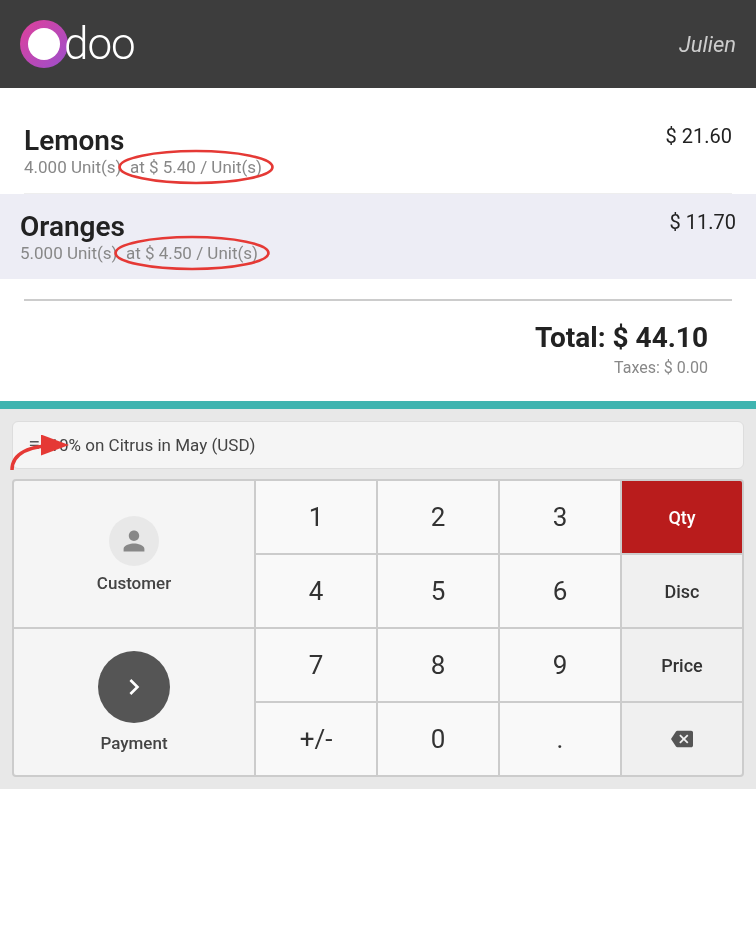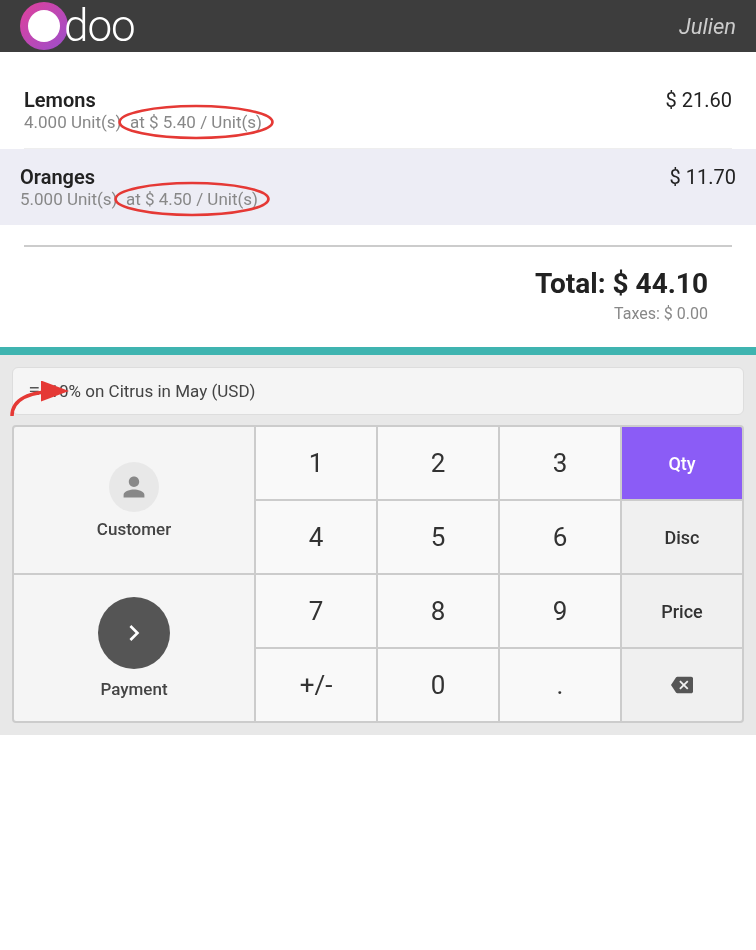--- a/index.html
+++ b/index.html
@@ -11,21 +11,21 @@
       overflow-x: hidden;
     }
 
     
     .header {
       background: #3d3d3d;
       display: flex;
       align-items: center;
       justify-content: space-between;
       padding: 12px 20px;
-      height: 52px;
+      height: 88px;
     }
     .odoo-logo {
       display: flex;
       align-items: center;
       gap: 0;
     }
     .odoo-logo .o-ring {
       width: 48px;
       height: 48px;
       border-radius: 50%;
@@ -62,21 +62,21 @@
     }
     .order-line:last-of-type {
       border-bottom: none;
     }
     .order-line.highlight {
       background: #ededf5;
       margin: 0 -24px;
       padding: 16px 20px;
     }
     .line-info .line-name {
-      font-size: 20px;
+      font-size: 28px;
       font-weight: 600;
       color: #222;
       display: block;
     }
     .line-info .line-detail {
       font-size: 17px;
       color: #888;
     }
     .line-price {
       font-size: 20px;
@@ -246,21 +246,21 @@
       display: flex;
       align-items: center;
       justify-content: center;
       font-size: 18px;
       color: #333;
       font-weight: 500;
       cursor: pointer;
       user-select: none;
     }
     .mode-key.active {
-      background: #8b5cf6;
+      background: #b91c1c;
       color: #fff;
     }
 
     
     .backspace-key {
       background: #f0f0f0;
       display: flex;
       align-items: center;
       justify-content: center;
       cursor: pointer;

